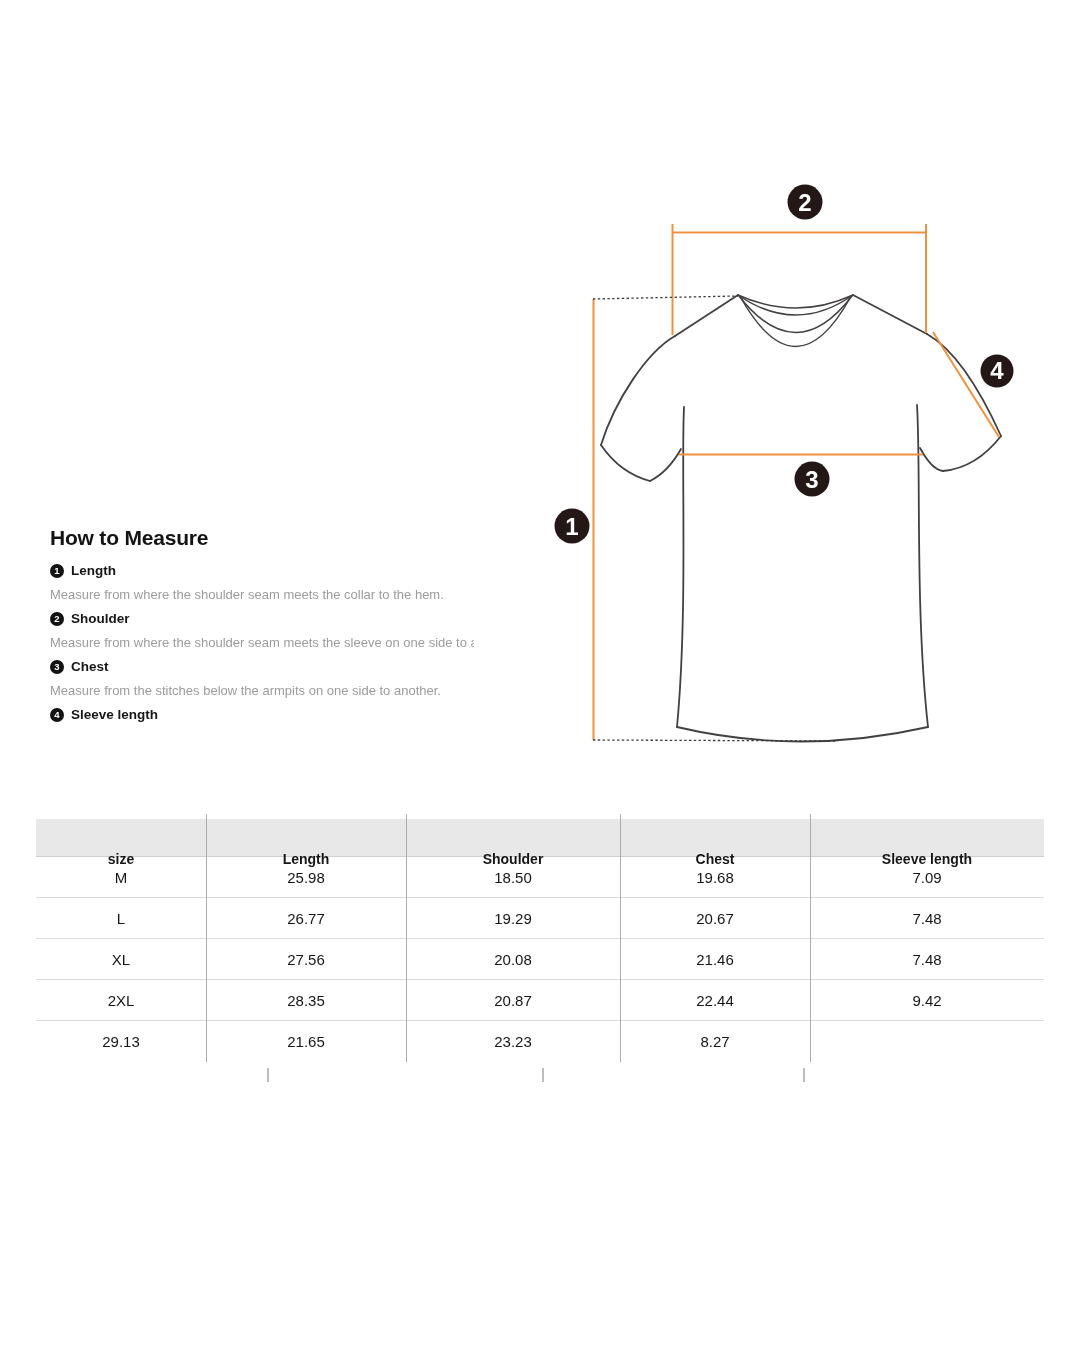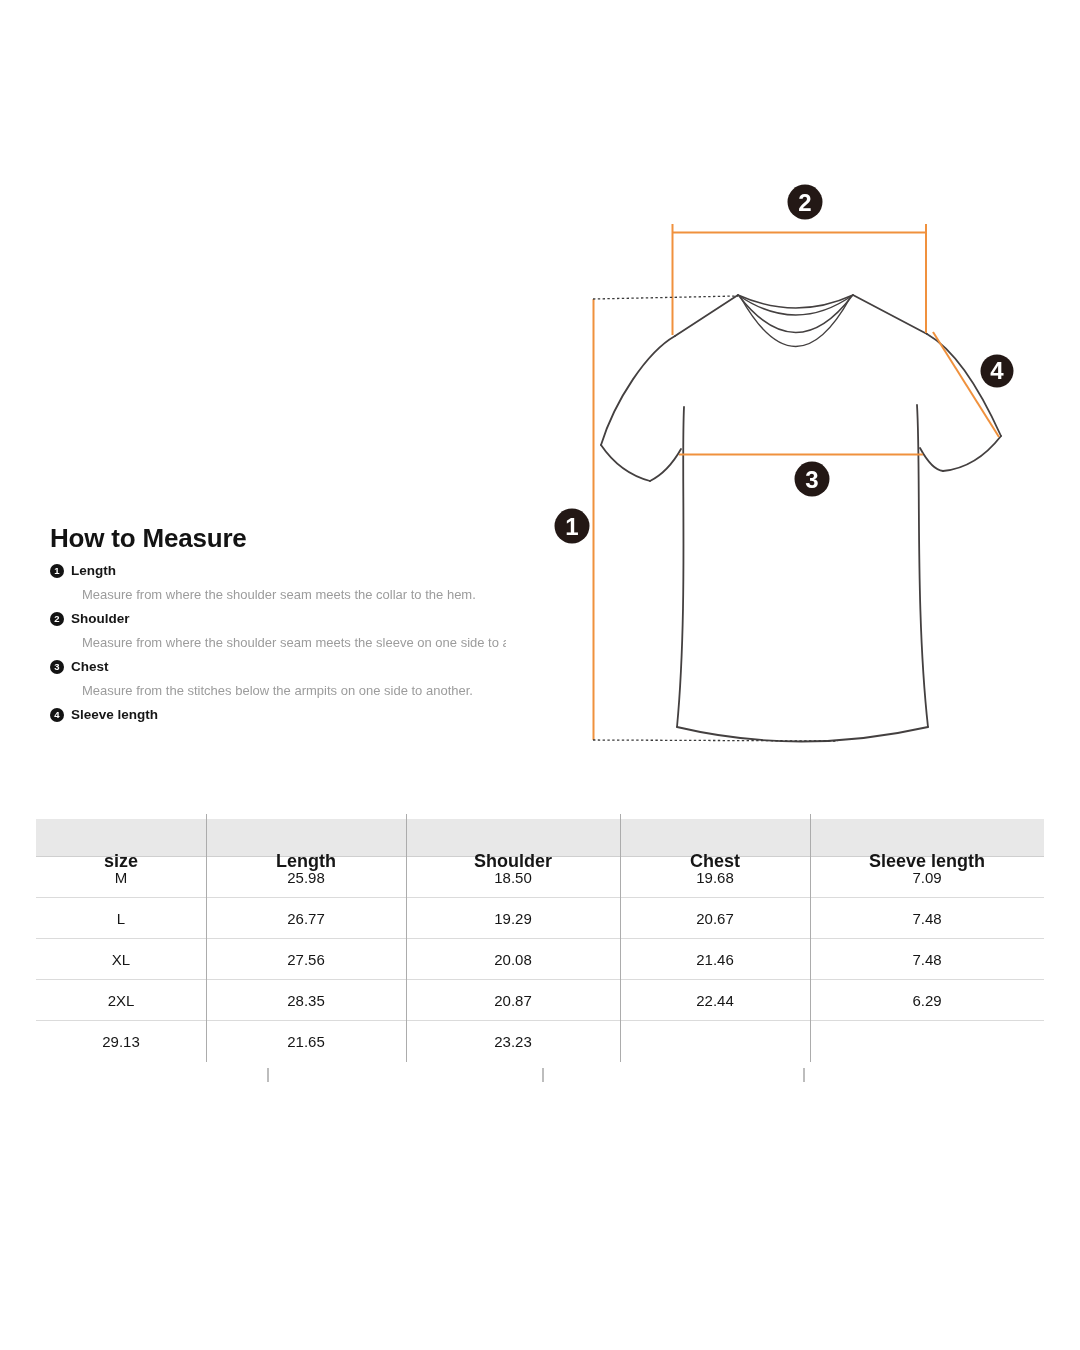--- a/index.html
+++ b/index.html
@@ -6,35 +6,35 @@
   .page{
     position:relative;width:1080px;height:1350px;background:#ffffff;overflow:hidden;
     font-family:"Liberation Sans", sans-serif;
   }
   
   .diagram{position:absolute;left:540px;top:170px;width:540px;height:620px;}
   .diagram svg{display:block;width:100%;height:100%;}
   
   .howto{position:absolute;left:50px;top:526px;width:424px;}
   .howto h2{
-    margin:0;font-size:26px;line-height:24px;font-weight:700;color:#131313;letter-spacing:-.2px;
+    margin:0;font-size:21px;line-height:24px;font-weight:700;color:#131313;letter-spacing:-.2px;
   }
   .m-item{margin-top:9px;}
   .m-item.first{margin-top:13px;}
   .mi-head{display:flex;align-items:center;gap:7px;height:15px;
     font-size:13.5px;font-weight:700;color:#161616;}
   .badge{flex:0 0 auto;width:14px;height:14px;border-radius:50%;background:#131313;color:#fff;
     font-size:9.5px;font-weight:700;display:flex;align-items:center;justify-content:center;line-height:1;}
   .mi-desc{margin-top:9px;height:15px;line-height:15px;font-size:13px;color:#9c9c9c;
-    white-space:nowrap;overflow:hidden;width:424px;margin-left:32px;}
+    white-space:nowrap;overflow:hidden;width:424px;}
   
   .size-table{position:absolute;left:36px;top:819px;width:1008px;color:#161616;}
   .t-row{display:grid;grid-template-columns:170px 200px 214px 190px 234px;}
   .t-head{height:37px;background:#e8e8e8;border-bottom:1px solid #cfcfcf;font-weight:700;}
-  .t-head .cell{font-size:18px;margin-top:32px;}
+  .t-head .cell{font-size:14px;margin-top:32px;}
   .t-body-row{height:40px;border-bottom:1px solid #dbdbdb;}
   .t-body-row.last{border-bottom:none;height:41px;}
   .cell{display:flex;align-items:center;justify-content:center;font-size:15px;}
   .v-divider{position:absolute;top:-5px;width:1px;height:248px;background:#acacac;}
   .v-divider.d1{left:169.5px;}
   .v-divider.d2{left:369.5px;}
   .v-divider.d3{left:583.5px;}
   .v-divider.d4{left:773.5px;}
   
   .tick{position:absolute;top:1068px;width:2px;height:14px;background:#bdbdbd;}
@@ -173,27 +173,28 @@
       <div class="cell">20.08</div>
       <div class="cell">21.46</div>
       <div class="cell">7.48</div>
     </div>
 
     <div class="t-row t-body-row">
       <div class="cell">2XL</div>
       <div class="cell">28.35</div>
       <div class="cell">20.87</div>
       <div class="cell">22.44</div>
-      <div class="cell">6.29</div>
+      <div class="cell">9.42</div>
     </div>
 
     <div class="t-row t-body-row last">
       <div class="cell">29.13</div>
       <div class="cell">21.65</div>
       <div class="cell">23.23</div>
+      <div class="cell">8.27</div>
     </div>
 
     <div class="v-divider d1"></div>
     <div class="v-divider d2"></div>
     <div class="v-divider d3"></div>
     <div class="v-divider d4"></div>
   </div>
 
   <div class="tick t1"></div>
   <div class="tick t2"></div>

